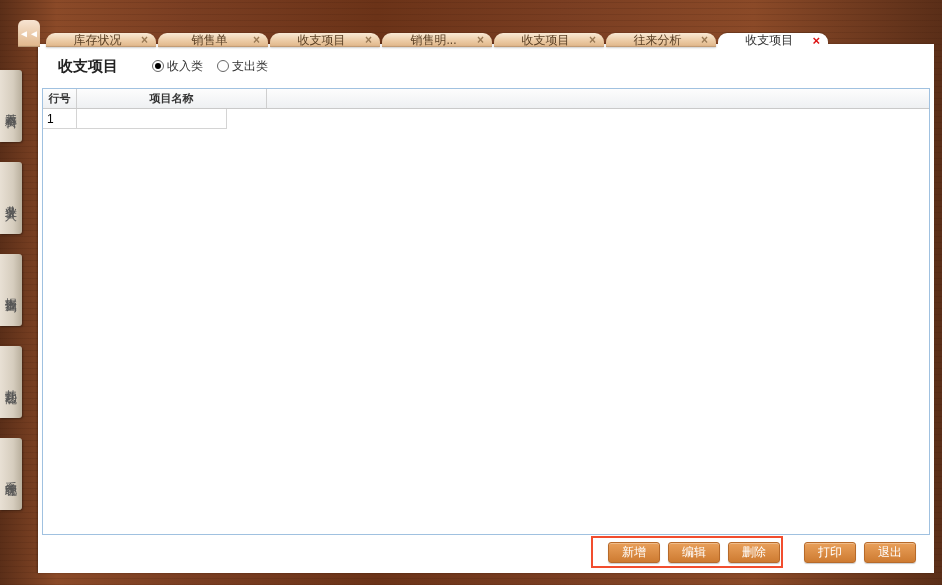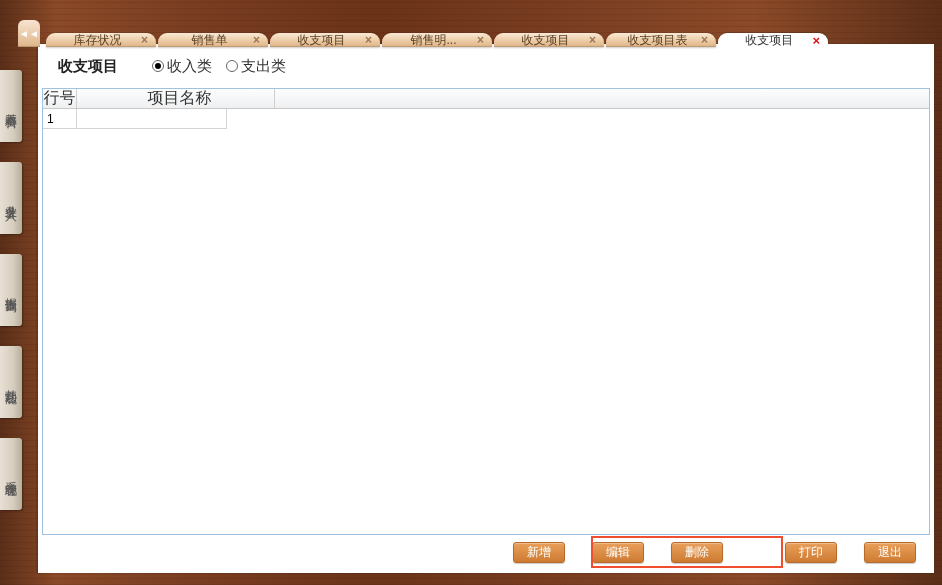--- a/index.html
+++ b/index.html
@@ -126,50 +126,51 @@
     .panel-header {
       height: 44px;
       display: flex;
       align-items: center;
       padding: 0 20px;
       font-size: 14px;
       color: #333;
       gap: 34px;
     }
     .panel-title { font-weight: bold; font-size: 15px; color: #222; }
-    .radio-group { display: flex; gap: 14px; font-size: 15px; color:#333; }
+    .radio-group { display: flex; gap: 14px; font-size: 12px; color:#333; }
     .radio-item { display: flex; align-items: center; gap: 3px; cursor: pointer; }
     .radio-dot {
       width: 12px; height: 12px; border: 1px solid #666; border-radius: 50%;
       display: inline-flex; align-items: center; justify-content: center; background:#fff;
     }
     .radio-dot.checked::after { content: ""; width: 6px; height: 6px; background: #000; border-radius: 50%; }
 
     .grid-area {
       margin: 0 4px;
       flex: 1;
       border: 1px solid #a0c1e0;
       display: flex;
       flex-direction: column;
       min-height: 0;
     }
     .grid-header {
       display: flex;
       height: 20px;
       background: linear-gradient(#fdfdfd, #eef0f2);
       border-bottom: 1px solid #c9c9c9;
-      font-size: 16px;
+      font-size: 11px;
       color: #333;
+      font-weight: bold;
     }
     .gh-cell {
       border-right: 1px solid #cfcfcf;
       display:flex; align-items:center; justify-content:center;
     }
     .col-rn { width: 34px; }
-    .col-name { width: 190px; margin-left: 8px; }
+    .col-name { width: 190px; }
     .col-remark { width: 150px; }
 
     .grid-body { flex:1; overflow:auto; font-size:12px; }
     .grid-row { display:flex; height: 20px; }
     .gb-cell {
       border-right: 1px solid #d4d4d4;
       border-bottom: 1px solid #d4d4d4;
       display:flex; align-items:center; padding: 0 4px;
     }
     .gb-cell.rn { justify-content:flex-start; width:34px; }
@@ -178,21 +179,21 @@
       background: linear-gradient(#eef2f5, #d9dde0);
     }
     .gb-cell.remark { width:150px; }
 
     
     .button-bar {
       height: 38px;
       display: flex;
       align-items: center;
       justify-content: flex-end;
-      gap: 27px;
+      gap: 8px;
       padding: 0 18px 4px 0;
       position: relative;
     }
     .highlight-box {
       position: absolute;
       border: 2px solid #f24d2e;
       height: 32px;
       pointer-events: none;
     }
     .btn {
@@ -240,21 +241,21 @@
     </div>
     <div class="tab">
       <span class="tab-label">销售明...</span>
       <span class="close-x">×</span>
     </div>
     <div class="tab">
       <span class="tab-label">收支项目</span>
       <span class="close-x">×</span>
     </div>
     <div class="tab">
-      <span class="tab-label">收支项目表</span>
+      <span class="tab-label">往来分析</span>
       <span class="close-x">×</span>
     </div>
     <div class="tab active">
       <span class="tab-label">收支项目</span>
       <span class="close-x">×</span>
     </div>
   </div>
 </div>
 
 <div class="panel-wrap">

